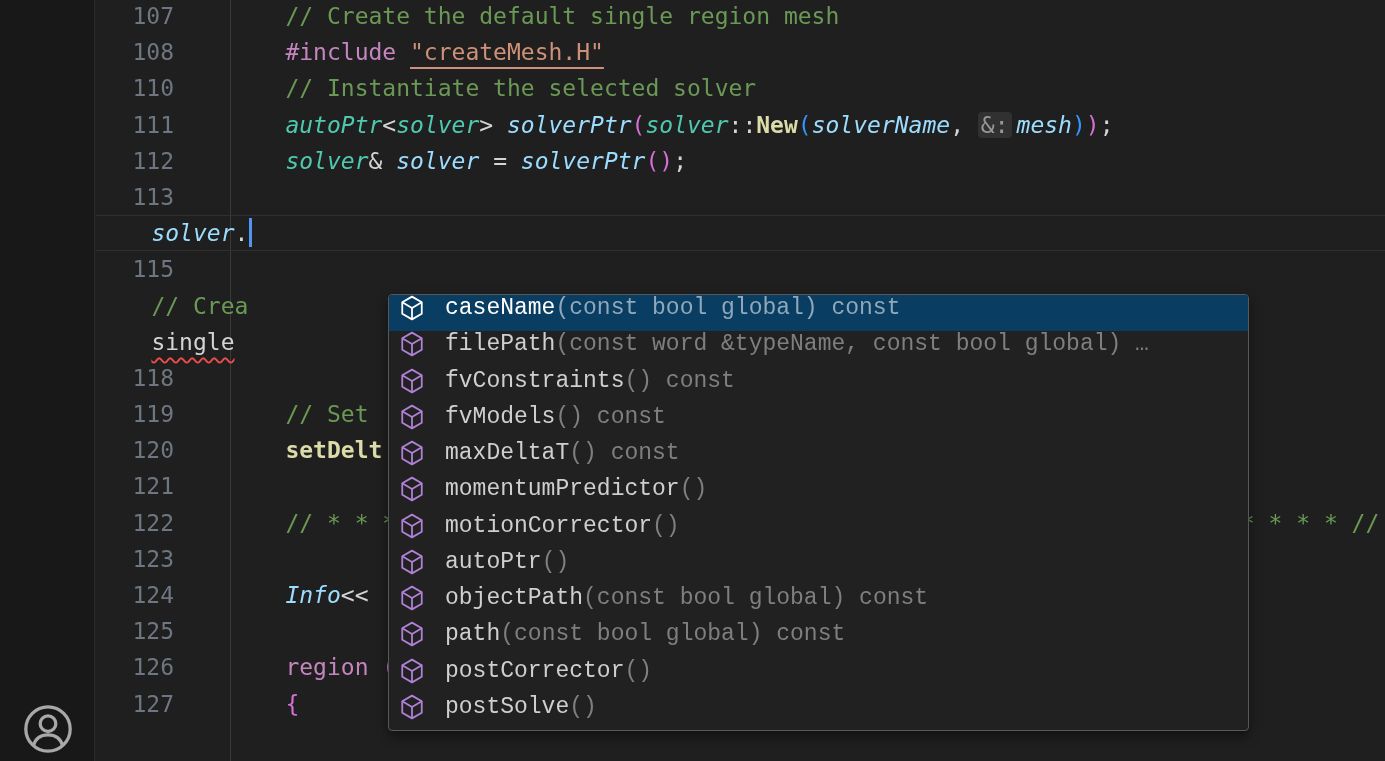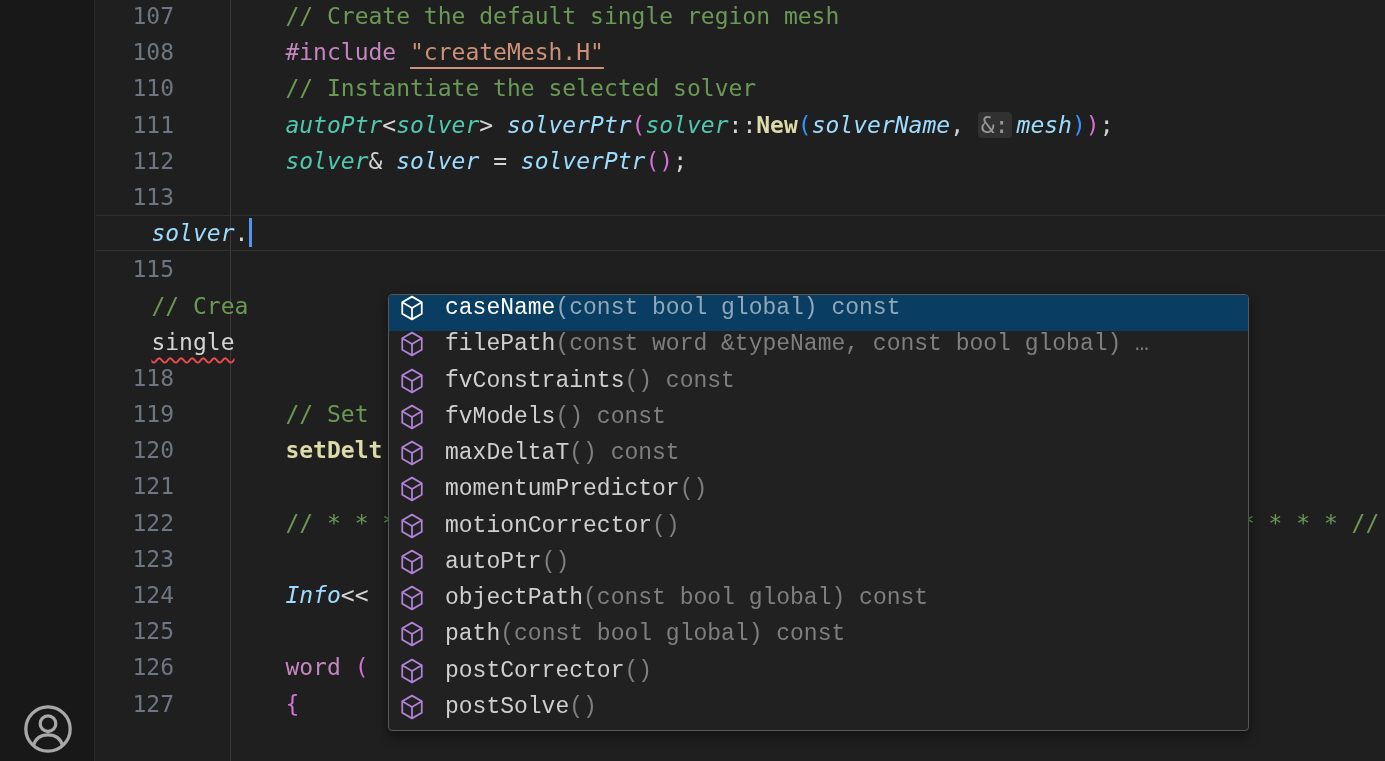--- a/index.html
+++ b/index.html
@@ -126,21 +126,21 @@
         <div class="line"><div class="code"><span class="tok-fg">    </span><span class="tok-comment">// Crea</span></div></div>
         <div class="line"><div class="code"><span class="tok-fg">    </span><span class="tok-fg squiggle">single</span></div></div>
         <div class="line"><div class="num">118</div><div class="code"></div></div>
         <div class="line"><div class="num">119</div><div class="code"><span class="tok-fg">    </span><span class="tok-comment">// Set</span></div></div>
         <div class="line"><div class="num">120</div><div class="code"><span class="tok-fg">    </span><span class="tok-fn">setDelt</span></div></div>
         <div class="line"><div class="num">121</div><div class="code"></div></div>
         <div class="line"><div class="num">122</div><div class="code"><span class="tok-fg">    </span><span class="tok-comment">// * * * * * * * * * * * * * * * * * * * * * * * * * * * * * * * * * * * * * //</span></div></div>
         <div class="line"><div class="num">123</div><div class="code"></div></div>
         <div class="line"><div class="num">124</div><div class="code"><span class="tok-fg">    </span><span class="tok-var">Info</span><span class="tok-fg">&lt;&lt;</span></div></div>
         <div class="line"><div class="num">125</div><div class="code"></div></div>
-        <div class="line"><div class="num">126</div><div class="code"><span class="tok-fg">    </span><span class="tok-kw">word </span><span class="tok-b2">(</span></div></div>
+        <div class="line"><div class="num">126</div><div class="code"><span class="tok-fg">    </span><span class="tok-kw">region </span><span class="tok-b2">(</span></div></div>
         <div class="line"><div class="num">127</div><div class="code"><span class="tok-fg">    </span><span class="tok-b2">{</span></div></div>
       </div>
     <div class="suggest">
         <div class="suggest-row selected"><span class="icon"><svg viewBox="0 0 16 16" fill="none" stroke="currentColor" stroke-width="1.1" stroke-linejoin="round">
               <path d="M8 1 L14 4.5 V11.5 L8 15 L2 11.5 V4.5 Z"></path>
               <path d="M2 4.5 L8 8 L14 4.5"></path>
               <path d="M8 8 V15"></path>
             </svg></span><span class="s-name">caseName</span><span class="s-detail">(const bool global) const</span></div>
         <div class="suggest-row"><span class="icon"><svg viewBox="0 0 16 16" fill="none" stroke="currentColor" stroke-width="1.1" stroke-linejoin="round">
               <path d="M8 1 L14 4.5 V11.5 L8 15 L2 11.5 V4.5 Z"></path>

